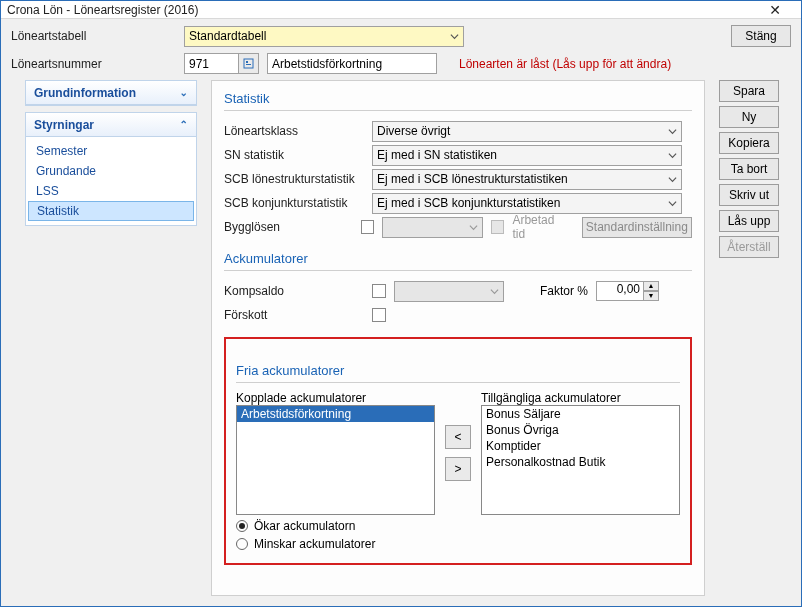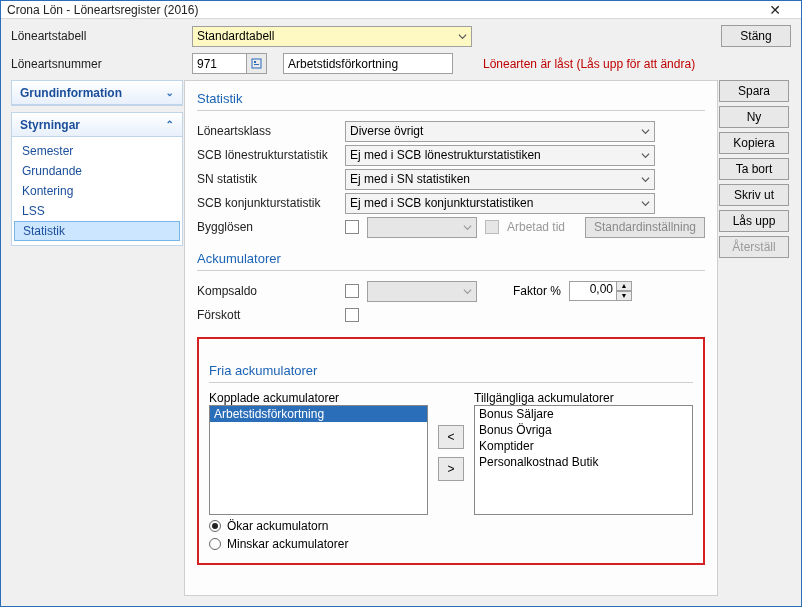--- a/index.html
+++ b/index.html
@@ -2,33 +2,33 @@
 <html><head>
 <meta charset="utf-8">
 <style>
   * { box-sizing: border-box; font-family: "Segoe UI", Tahoma, sans-serif; font-size: 12px; }
   body { margin: 0; background: #fff; }
   .window { width: 802px; height: 607px; border: 1px solid #2a6db8; background: #f0f0f0; display:flex; flex-direction:column; }
   .titlebar { height: 18px; background: #fff; border-bottom:1px solid #d9d9d9; display:flex; align-items:center; padding:0 6px; }
   .titlebar .title { flex:1; color:#222; }
   .titlebar .close { width:40px; height:22px; display:flex; align-items:center; justify-content:center; font-size:14px; color:#222; cursor:pointer; }
 
-  .toprow { display:flex; align-items:center; padding:6px 10px; gap:16px; }
+  .toprow { display:flex; align-items:center; padding:6px 10px; gap:8px; }
   .toprow .lbl { width:165px; color:#222; }
   .select, .input, .combo { border:1px solid #a0a0a0; background:#fff; height:21px; padding:1px 4px; display:flex; align-items:center; }
   .select { width:280px; position:relative; background:#fef9c3; }
   .select .caret { position:absolute; right:4px; top:3px; }
   .input-num { width:55px; text-align:right; padding-right:4px; }
   .lookup-btn { width:20px; height:21px; border:1px solid #a0a0a0; border-left:none; background:#eaeaea; display:flex; align-items:center; justify-content:center; }
   .input-name { width:170px; }
   .lockmsg { color:#c00000; margin-left:14px; }
 
-  .btn-std { width:70px; height:22px; border:1px solid #9c9c9c; background:#e8e8e8; text-align:center; line-height:20px; cursor:pointer; }
-
-  .body { flex:1; display:flex; padding:0 10px 10px 10px; gap:1px; overflow:hidden; }
+  .btn-std { width:60px; height:22px; border:1px solid #9c9c9c; background:#e8e8e8; text-align:center; line-height:20px; cursor:pointer; }
+
+  .body { flex:1; display:flex; padding:0 10px 10px 24px; gap:14px; overflow:hidden; }
 
   .sidebar { width:172px; display:flex; flex-direction:column; gap:6px; }
   .panel { border:1px solid #c0d4ea; background:#fff; }
   .panel .hdr { background:linear-gradient(#fff,#e8f0fb); height:24px; display:flex; align-items:center; padding:0 8px; color:#1a4e9b; font-weight:bold; cursor:pointer; border-bottom:1px solid #c0d4ea; }
   .panel .hdr .chev { margin-left:auto; font-size:10px; color:#2a6db8; }
   .panel .items { padding:4px 0; }
   .nav-item { padding:3px 10px; color:#1a4e9b; cursor:pointer; }
   .nav-item.sel { background:#cde6ff; border:1px solid #7ab5e8; margin:0 2px; padding:2px 8px; }
 
   .main { flex:1; border:1px solid #cfcfcf; background:#fdfdfd; padding:8px 12px; overflow:auto; position:relative; }
@@ -107,53 +107,52 @@
         </div>
       </div>
       <div class="panel">
         <div class="hdr">
           <span>Styrningar</span>
           <span class="chev">⌃</span>
         </div>
         <div class="items">
           <div class="nav-item">Semester</div>
           <div class="nav-item">Grundande</div>
-          <div class="nav-item">Kontering</div>
           <div class="nav-item">LSS</div>
           <div class="nav-item sel">Statistik</div>
         </div>
       </div>
     </div>
 
     <div class="main">
       <div class="section-title">Statistik</div>
       <div class="hr"></div>
 
       <div class="formrow">
         <div class="flabel">Löneartsklass</div>
         <div class="select combo-wide">
           <span>Diverse övrigt</span>
           <span class="caret"><svg class="caret-svg" viewBox="0 0 10 10">
                 <path d="M1 3 L5 7 L9 3" fill="none" stroke="#555" stroke-width="1.3"></path>
               </svg></span>
         </div>
       </div>
       <div class="formrow">
+        <div class="flabel">SN statistik</div>
+        <div class="select combo-wide">
+          <span>Ej med i SN statistiken</span>
+          <span class="caret"><svg class="caret-svg" viewBox="0 0 10 10">
+                <path d="M1 3 L5 7 L9 3" fill="none" stroke="#555" stroke-width="1.3"></path>
+              </svg></span>
+        </div>
+      </div>
+      <div class="formrow">
         <div class="flabel">SCB lönestrukturstatistik</div>
         <div class="select combo-wide">
           <span>Ej med i SCB lönestrukturstatistiken</span>
-          <span class="caret"><svg class="caret-svg" viewBox="0 0 10 10">
-                <path d="M1 3 L5 7 L9 3" fill="none" stroke="#555" stroke-width="1.3"></path>
-              </svg></span>
-        </div>
-      </div>
-      <div class="formrow">
-        <div class="flabel">SN statistik</div>
-        <div class="select combo-wide">
-          <span>Ej med i SN statistiken</span>
           <span class="caret"><svg class="caret-svg" viewBox="0 0 10 10">
                 <path d="M1 3 L5 7 L9 3" fill="none" stroke="#555" stroke-width="1.3"></path>
               </svg></span>
         </div>
       </div>
       <div class="formrow">
         <div class="flabel">SCB konjunkturstatistik</div>
         <div class="select combo-wide">
           <span>Ej med i SCB konjunkturstatistiken</span>
           <span class="caret"><svg class="caret-svg" viewBox="0 0 10 10">

